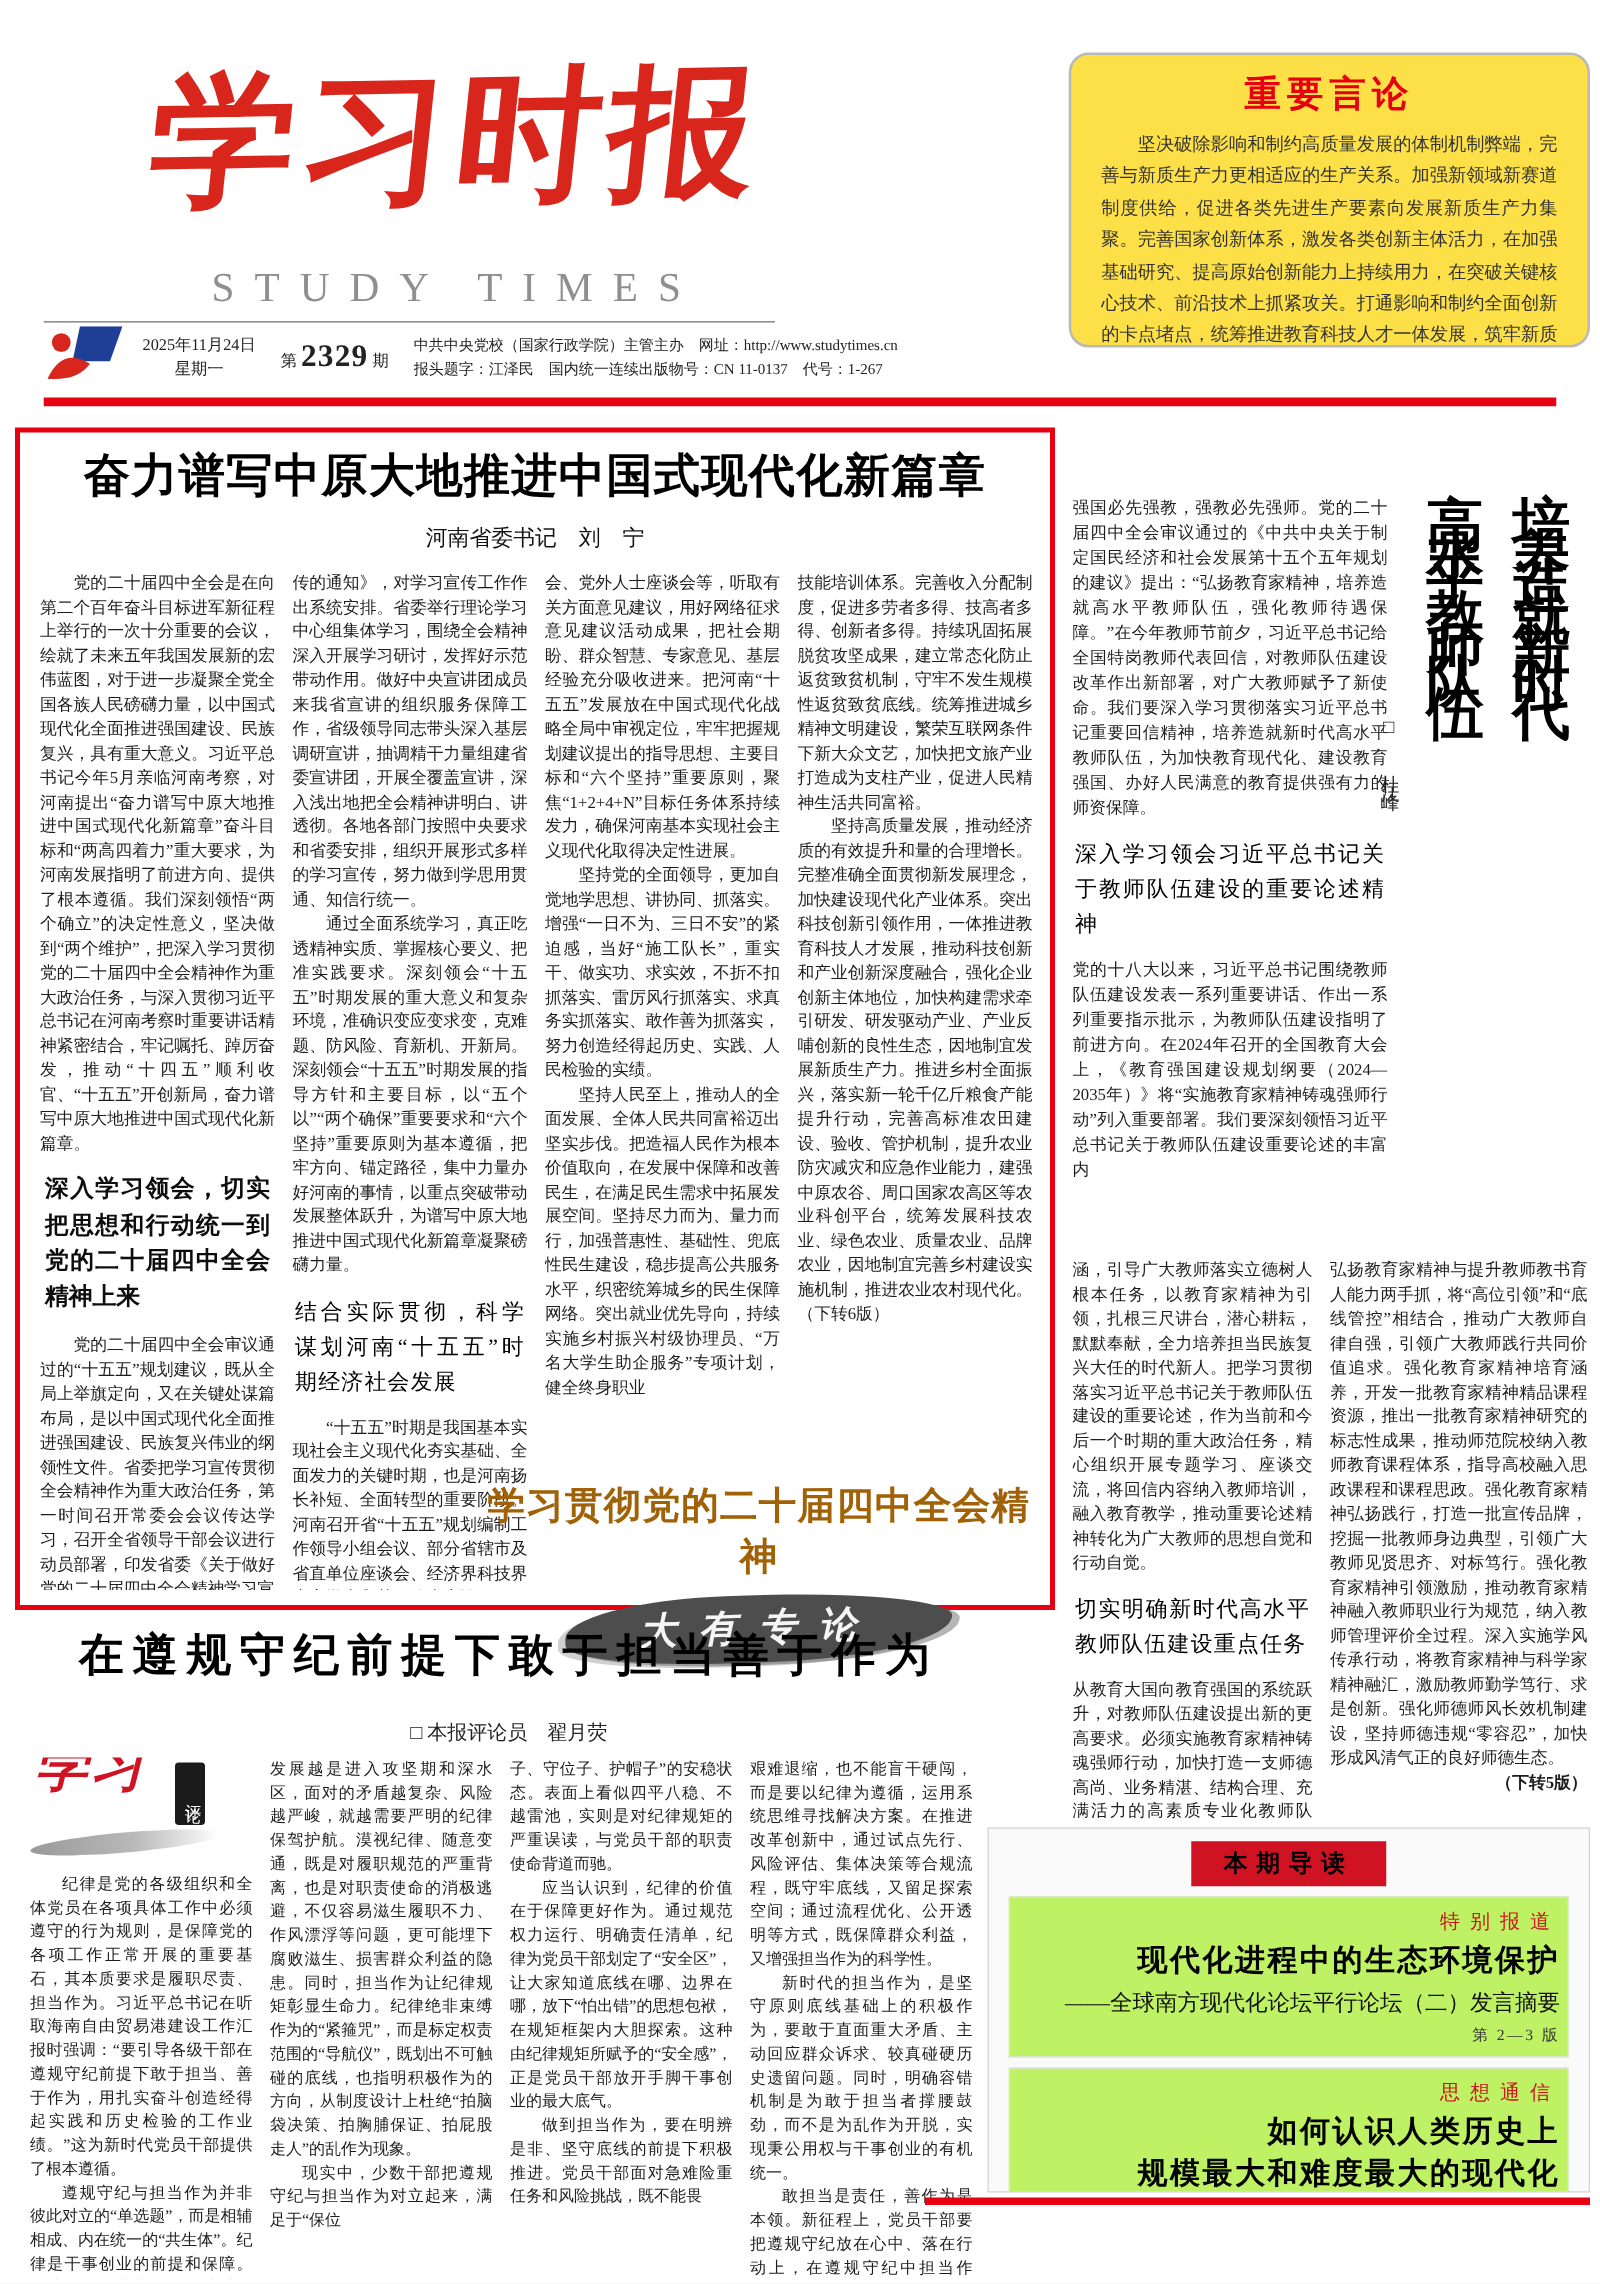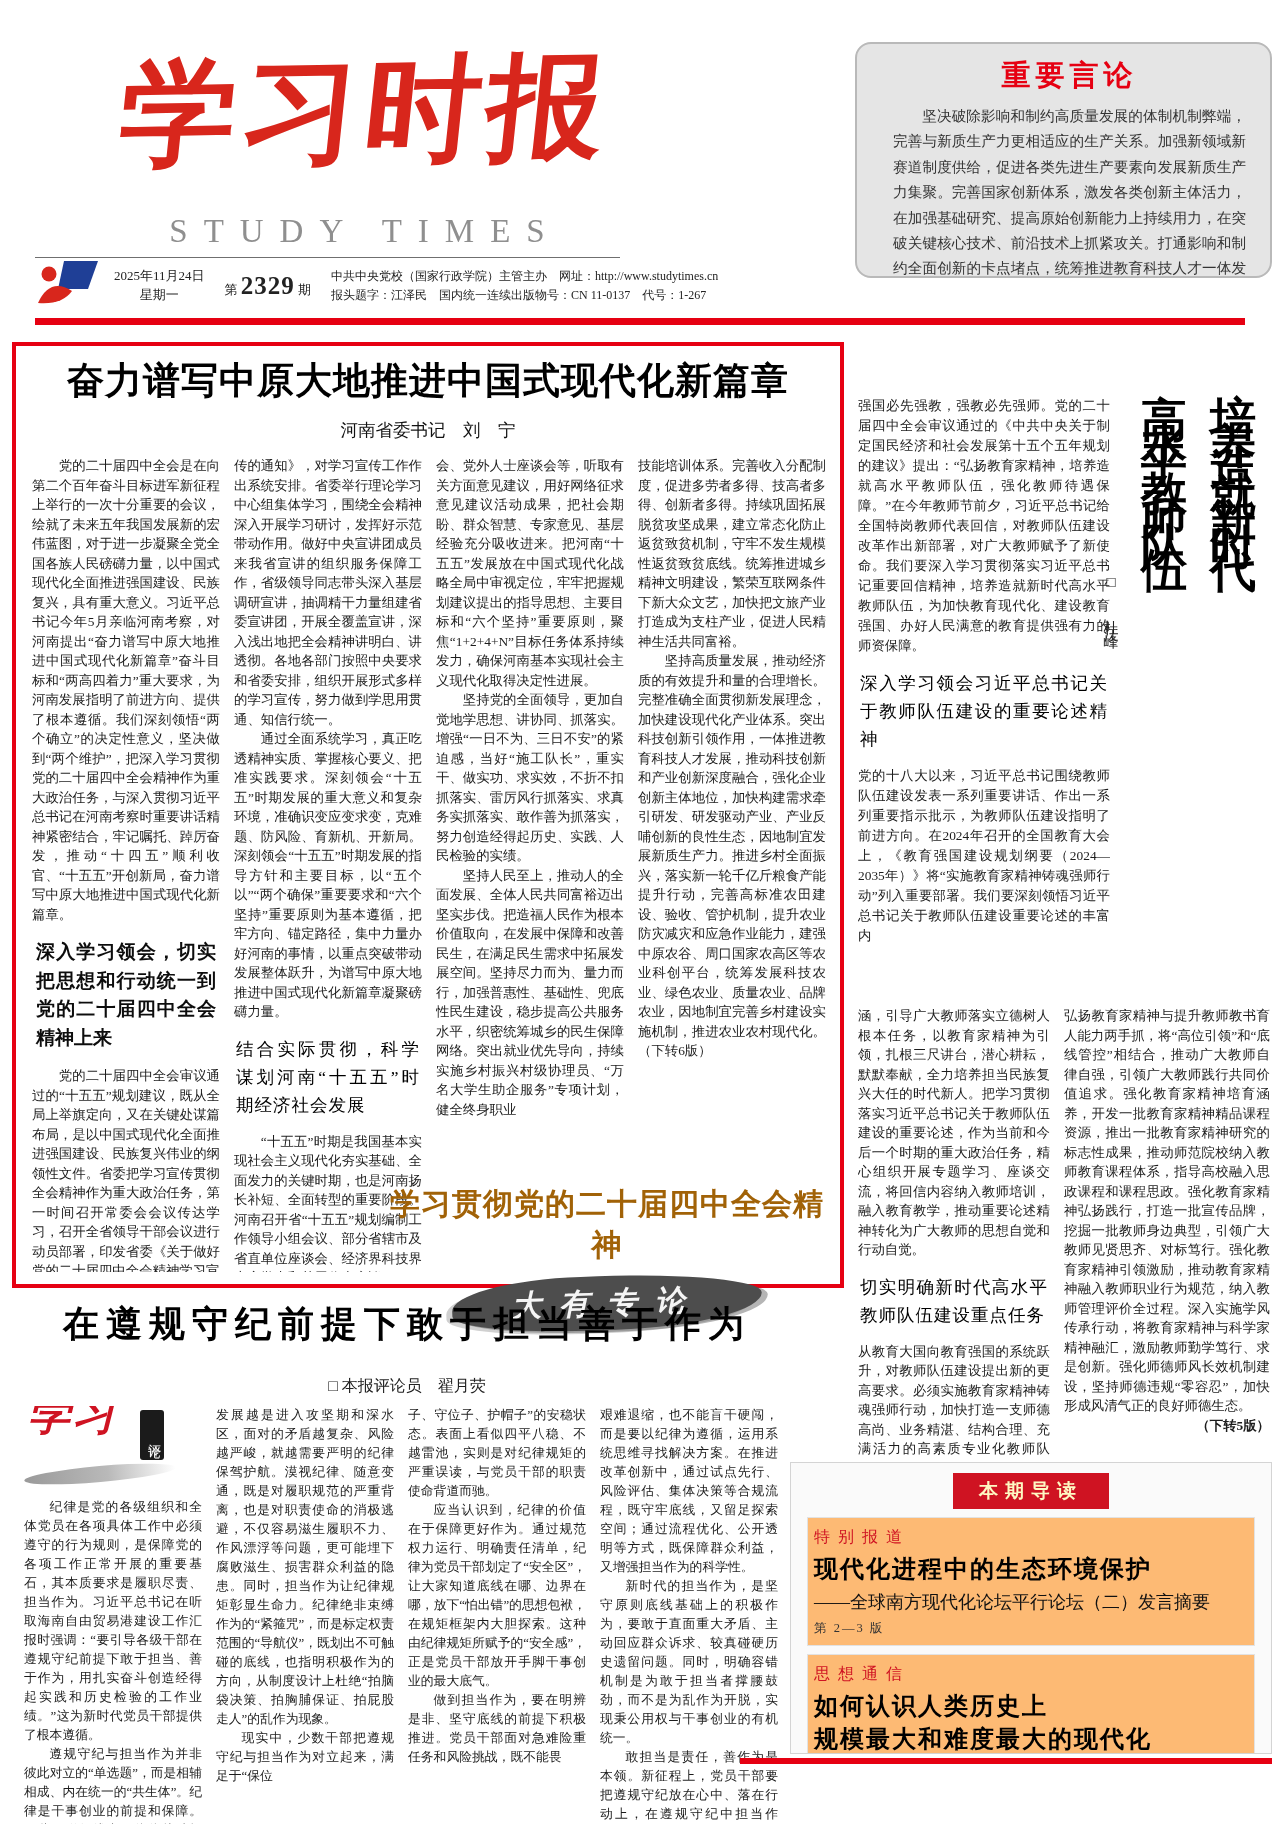--- a/index.html
+++ b/index.html
@@ -16,21 +16,21 @@
   .infobar { position:absolute; left:36px; top:262px; width:600px; height:48px; display:flex; align-items:center; }
   .infobar .seg { padding:0 10px; }
   .infobar .div { width:1px; height:36px; background:#888; }
   .ib-date { text-align:center; font-size:13px; line-height:1.45; color:#222; white-space:nowrap; }
   .ib-issue { font-size:13px; white-space:nowrap; color:#222; }
   .ib-issue b { font-size:25px; font-weight:600; letter-spacing:1px; }
   .ib-info { font-size:12px; line-height:1.6; color:#222; white-space:nowrap; }
 
   
   .remarks { position:absolute; left:855px; top:42px; width:417px; height:236px;
-    border:2px solid #b9b9b9; border-radius:16px; background:#e5e5e5; overflow:hidden;padding-left:12px; }
+    border:2px solid #b9b9b9; border-radius:16px; background:#fde047; overflow:hidden; }
   .remarks-title { margin-top:12px; text-align:center; font-size:29px; font-weight:800;
     color:#e60012; letter-spacing:5px; font-family:"Liberation Sans","DejaVu Sans",sans-serif; }
   .remarks-body { padding:8px 24px 0 24px; font-size:14.6px; line-height:1.74; text-align:justify;
     text-indent:2em; color:#333; }
 
   .top-red-rule { position:absolute; left:35px; top:318px; width:1210px; height:7px; background:#e60012; }
 
   
   .main-box { position:absolute; left:12px; top:342px; width:832px; height:946px;
     border:4px solid #e60012; background:#fff; }
@@ -83,24 +83,24 @@
   .pl-seal { position:absolute; left:116px; top:4px; width:24px; height:50px; background:#1b1b1b;
     color:#fff; writing-mode:vertical-rl; text-align:center; font-size:13px; letter-spacing:3px;
     border-radius:3px; padding-top:2px; font-family:"Liberation Sans","DejaVu Sans",sans-serif; }
   .pl-swoosh { position:absolute; left:0; top:60px; width:152px; height:16px; opacity:.7;
     background:linear-gradient(90deg,#6e6e6e,#9b9b9b 55%,rgba(160,160,160,0)); border-radius:50%;
     transform:rotate(-5deg); }
 
   
   .guide { position:absolute; left:790px; top:1462px; width:482px; height:292px;
     border:1px solid #d4d4d4; background:#fafafa; overflow:hidden; }
-  .guide-tab { width:max-content; margin:10px auto 4px auto; background:#cf1322; color:#fef9c3;
+  .guide-tab { width:max-content; margin:10px auto 4px auto; background:#cf1322; color:#000000;
     font-size:19px; font-weight:700; letter-spacing:7px; padding:5px 26px;
     font-family:"Liberation Sans","DejaVu Sans",sans-serif; }
-  .g-sec { margin:8px 16px; background:#fdba74; border:1px solid #e2e2e2; text-align:left; padding:9px 6px 8px 6px; }
+  .g-sec { margin:8px 16px; background:#bef264; border:1px solid #e2e2e2; text-align:right; padding:9px 6px 8px 6px; }
   .g-tag { font-size:16px; color:#cf1322; letter-spacing:8px; }
   .g-title { font-size:24px; font-weight:800; margin-top:5px; letter-spacing:2px; color:#000; line-height:1.35; }
   .g-subtitle { font-size:18px; margin-top:5px; color:#111; }
   .g-page { font-size:12.5px; margin-top:6px; color:#333; letter-spacing:2px; }
 
   .bottom-red-rule { position:absolute; left:740px; top:1758px; width:532px; height:6px; background:#e60012; }
 </style>
 </head>
 <body>
 

